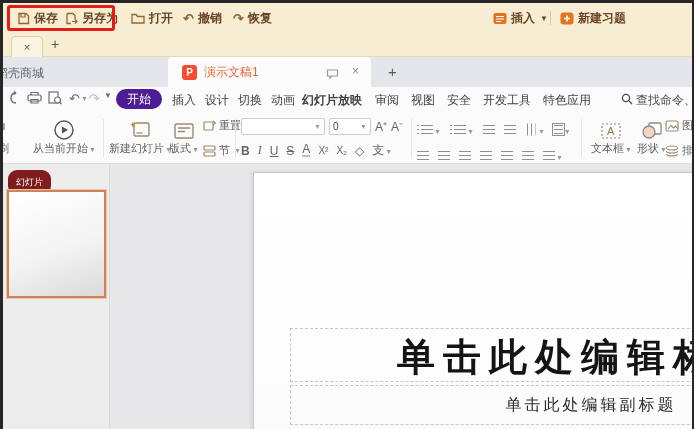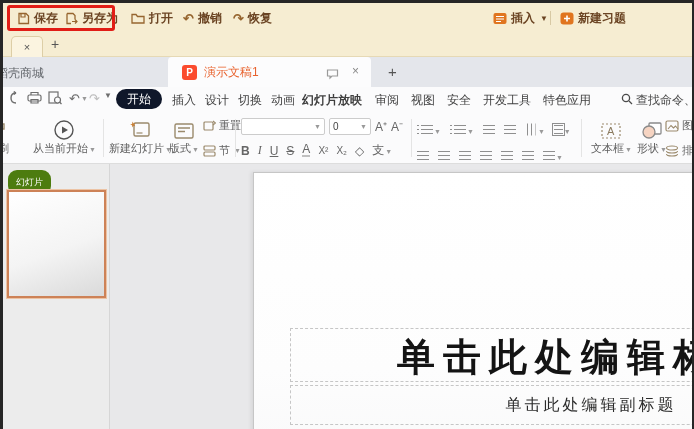--- a/index.html
+++ b/index.html
@@ -30,21 +30,21 @@
   #p-badge { width:15px; height:15px; margin-left:14px; background:#fb4b2e; border-radius:3px;
              color:#fff; font-size:10px; font-weight:bold; display:flex; align-items:center; justify-content:center; }
   #doc-tab-label { margin-left:7px; font-size:12px; color:#e8622d; }
   #doc-bubble { position:absolute; left:158px; top:9px; }
   #doc-close { position:absolute; left:184px; top:7px; font-size:12px; color:#8a8a8a; }
   #doc-add { position:absolute; left:385px; top:6px; font-size:15px; color:#555; }
 
   
   #ribbontabs { left:3px; top:87px; width:689px; height:25px; background:#fbfbfc; overflow:hidden; }
   .qa { position:absolute; top:4px; display:flex; align-items:center; color:#6e6e6e; }
-  .pill { position:absolute; left:113px; top:2px; width:46px; height:20px; background:#0f172a; border-radius:11px;
+  .pill { position:absolute; left:113px; top:2px; width:46px; height:20px; background:#4c1d95; border-radius:11px;
           color:#fff; font-size:12px; display:flex; align-items:center; justify-content:center; }
   .rtab { position:absolute; top:5px; font-size:12px; color:#3f3f3f; white-space:nowrap; }
   #ribbon-search { position:absolute; left:618px; top:5px; display:flex; align-items:center; gap:3px;
                    font-size:12px; color:#4a4a4a; white-space:nowrap; }
 
   
   #ribboncontent { left:3px; top:112px; width:689px; height:52px; background:#fbfbfc;
                    border-bottom:1px solid #ddd; overflow:hidden; }
   .tool { position:absolute; display:flex; flex-direction:column; align-items:center;
           font-size:11px; color:#5f5f5f; white-space:nowrap; }
@@ -61,21 +61,21 @@
           background:repeating-linear-gradient(to bottom,#8f8f8f 0 1px,transparent 1px 4px); }
   .irow { display:flex; align-items:center; gap:7px; }
   .stack2 { position:absolute; display:flex; flex-direction:column; justify-content:space-between;
             height:40px; font-size:11px; color:#5f5f5f; }
   .stack2 > div { display:flex; align-items:center; gap:3px; white-space:nowrap; }
 
   
   #workspace { left:3px; top:164px; width:689px; height:265px; background:#e8e8ea; overflow:hidden; }
   #leftpanel { position:absolute; left:0; top:0; width:107px; height:265px; background:#ececec;
                border-right:1px solid #d6d6d6; }
-  #slides-pill { position:absolute; left:5px; top:6px; padding:6px 8px; background:#4d7c0f; border-radius:9px;
+  #slides-pill { position:absolute; left:5px; top:6px; padding:6px 8px; background:#7f1d1d; border-radius:9px;
                  color:#fff; font-size:9px; }
   #thumb { position:absolute; left:4px; top:26px; width:99px; height:108px;
            background:linear-gradient(160deg,#ffffff 0%,#f4f4f4 55%,#dadada 100%);
            border:2px solid #cd8257; box-shadow:0 0 0 1px #ecc3a4; }
   #slide { position:absolute; left:250px; top:8px; width:520px; height:330px; background:#fff;
            border:1px solid #c6c6c6; box-shadow:-2px 0 4px rgba(0,0,0,.08);
            background:linear-gradient(180deg,#ffffff 0%,#fdfdfd 60%,#f7f7f8 100%); }
   #title-ph { position:absolute; left:36px; top:155px; width:470px; height:54px; border:1px dashed #c6c6c6; }
   #title-text { position:absolute; left:106px; top:3px; font-size:38px; font-weight:bold; letter-spacing:8px;
                 color:#141414; white-space:nowrap; }

